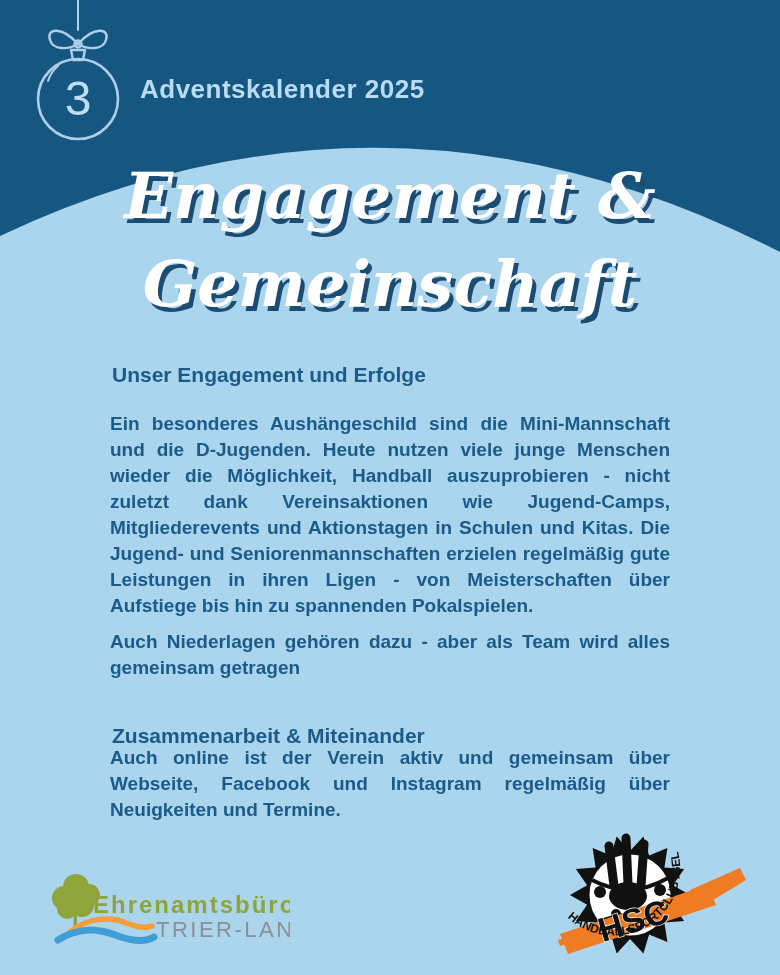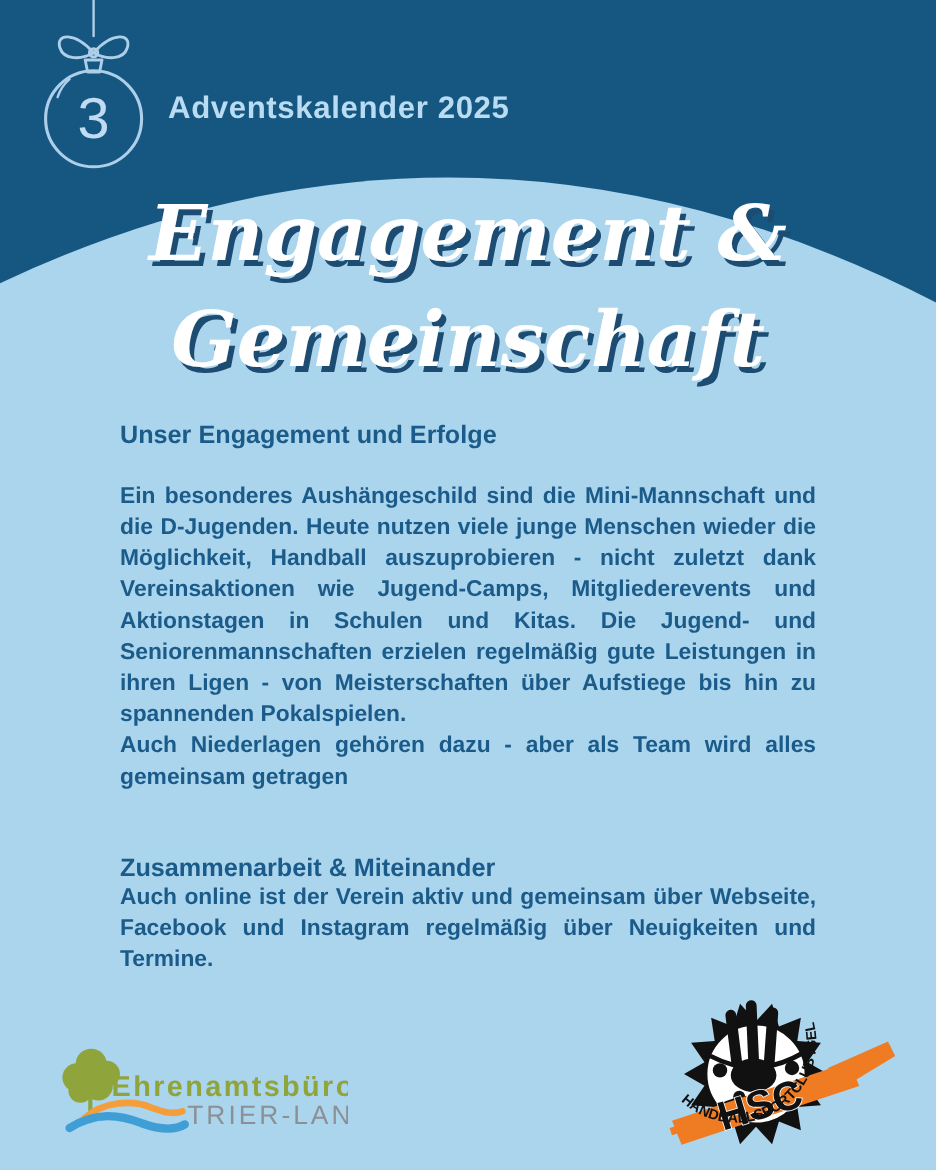--- a/index.html
+++ b/index.html
@@ -23,22 +23,22 @@
   .hero{
     position:absolute;left:0;top:152px;width:100%;z-index:2;
     text-align:center;color:#ffffff;
     font-family:"DejaVu Serif",serif;font-style:italic;font-weight:bold;
     text-shadow:4px 5px 0 #1d4c72;
     line-height:88px;font-size:64px;
   }
 
   
   .copy{position:absolute;left:100px;width:580px;z-index:2;color:#1a5b89;}
-  .section-heading{font-size:21px;font-weight:bold;margin:0;}
-  .para{font-size:19px;font-weight:bold;line-height:26px;margin:0;text-align:justify;}
+  .section-heading{font-size:21px;font-weight:bold;margin:12px;}
+  .para{font-size:19px;font-weight:bold;line-height:26px;margin:10px;text-align:justify;}
   #heading-1{top:351px;}
   #paragraphs-1{top:401px;}
   #heading-2{top:712px;}
   #paragraphs-2{top:735px;}
 
   
   .ehrenamt-logo{position:absolute;left:40px;top:868px;z-index:2;}
   .hsc-logo{position:absolute;left:550px;top:828px;z-index:2;}
 </style>
 </head>

